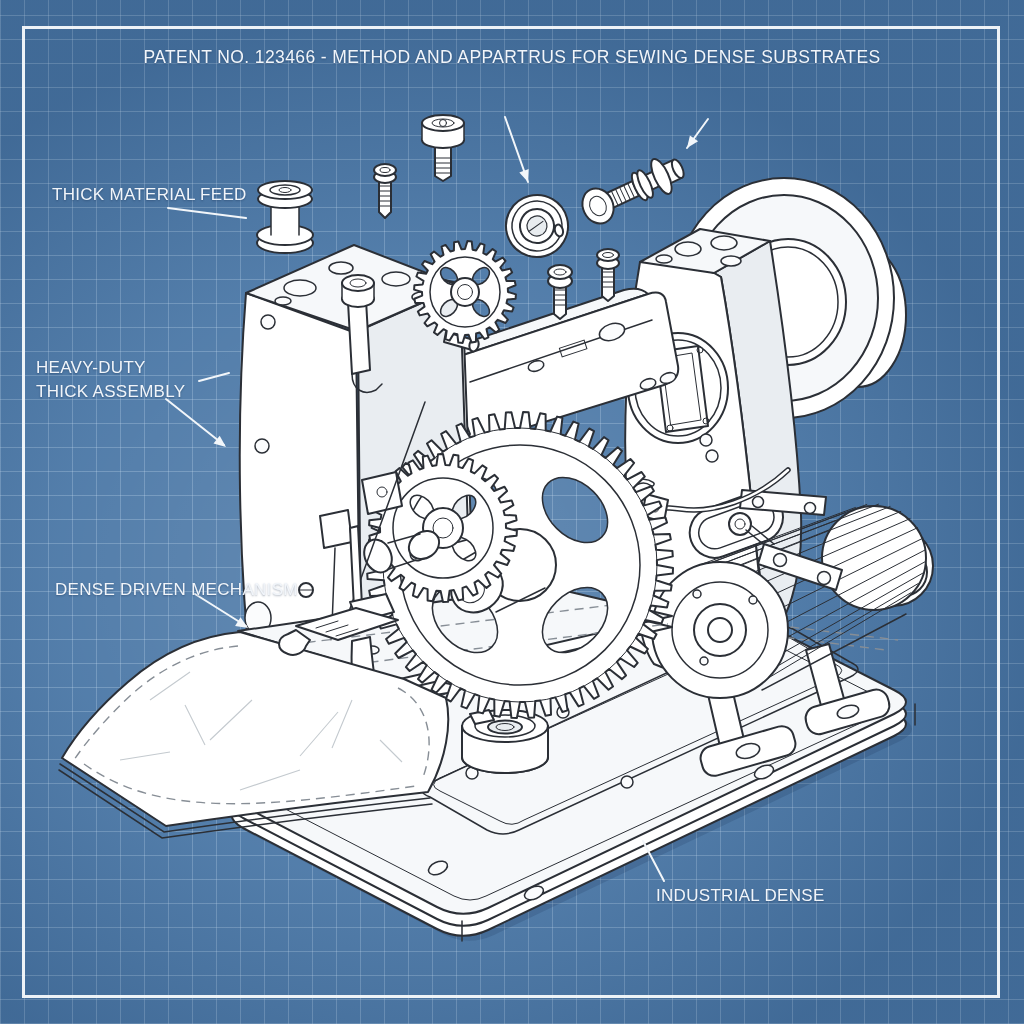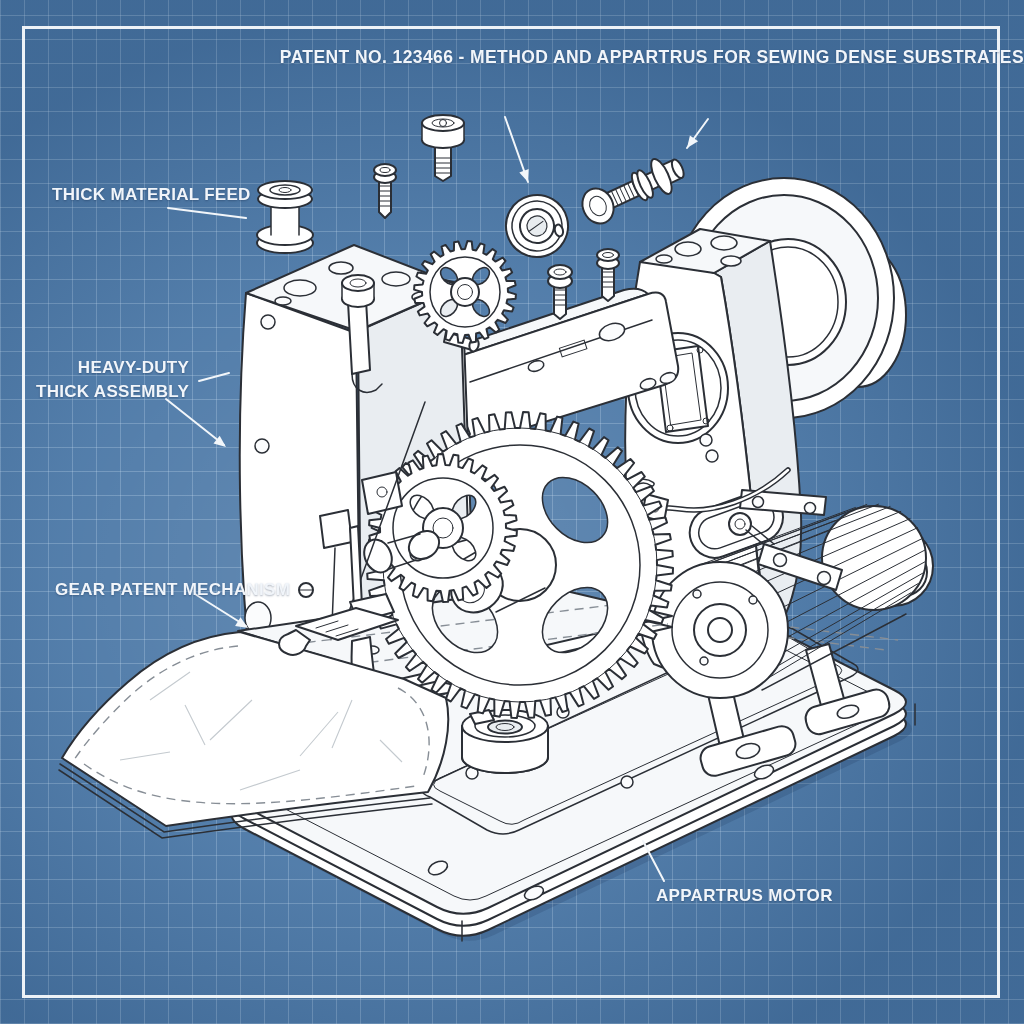--- a/index.html
+++ b/index.html
@@ -7,24 +7,24 @@
     font-family:"Liberation Sans",sans-serif;
     background-color:#4a77a6;
     background-image:
       radial-gradient(ellipse 640px 560px at 40% 56%, rgba(255,255,255,.16), rgba(255,255,255,.05) 55%, rgba(8,28,58,.14) 100%),
       repeating-linear-gradient(0deg, rgba(190,214,236,.30) 0 1px, transparent 1px 24px),
       repeating-linear-gradient(90deg, rgba(190,214,236,.30) 0 1px, transparent 1px 24px);
   }
   .frame{position:absolute;left:22px;top:26px;right:24px;bottom:26px;
     border:3px solid rgba(247,250,252,.95);pointer-events:none;}
   .svgwrap{position:absolute;inset:0;}
-  .lbl{position:absolute;color:#f1f5fa;font-weight:700;font-size:17px;line-height:24px;
-    letter-spacing:.3px;text-shadow:0 1px 2px rgba(15,35,65,.35);white-space:nowrap;text-align:right;}
-  .title{position:absolute;left:0;right:0;top:47px;text-align:right;color:#f1f5fa;
-    font-weight:700;font-size:17.5px;letter-spacing:.4px;text-shadow:0 1px 2px rgba(15,35,65,.35);}
+  .lbl{position:absolute;color:#f1f5fa;font-weight:400;font-size:17px;line-height:24px;
+    letter-spacing:.3px;text-shadow:0 1px 2px rgba(15,35,65,.35);white-space:nowrap;}
+  .title{position:absolute;left:0;right:0;top:47px;text-align:center;color:#f1f5fa;
+    font-weight:400;font-size:17.5px;letter-spacing:.4px;text-shadow:0 1px 2px rgba(15,35,65,.35);}
   
   .o{fill:#ffffff;stroke:#2b2f36;stroke-width:2;stroke-linejoin:round;stroke-linecap:round}
   .t{fill:#f6f8fa;stroke:#2b2f36;stroke-width:2;stroke-linejoin:round}
   .s{fill:#e9edf1;stroke:#2b2f36;stroke-width:2;stroke-linejoin:round}
   .ln{fill:none;stroke:#2b2f36;stroke-width:1.5;stroke-linecap:round}
   .th{fill:none;stroke:#2b2f36;stroke-width:1;stroke-linecap:round}
   .hol{fill:#fbfcfd;stroke:#2b2f36;stroke-width:1.5}
   .dash{fill:none;stroke:#878e96;stroke-width:1.4;stroke-dasharray:9 6}
   .crease{fill:none;stroke:#c4cacf;stroke-width:1.1}
   .wline{fill:none;stroke:#f2f6fa;stroke-width:2;stroke-linecap:round}
@@ -378,15 +378,15 @@
     </g>
   </svg>
   </div>
 
   <div class="title">PATENT NO. 123466 - METHOD AND APPARTRUS FOR SEWING DENSE SUBSTRATES</div>
   <div class="lbl" style="left:52px;top:183px">THICK MATERIAL FEED</div>
   <div class="lbl" style="left:36px;top:356px">
     <span style="display:block">HEAVY-DUTY</span>
     <span style="display:block">THICK ASSEMBLY</span>
   </div>
-  <div class="lbl" style="left:55px;top:578px">GEAR PATENT MECHANISM</div>
-  <div class="lbl" style="left:656px;top:884px">APPARTRUS MOTOR</div>
+  <div class="lbl" style="left:55px;top:578px">DENSE DRIVEN MECHANISM</div>
+  <div class="lbl" style="left:656px;top:884px">INDUSTRIAL DENSE</div>
 </div>
 
 </body></html>

